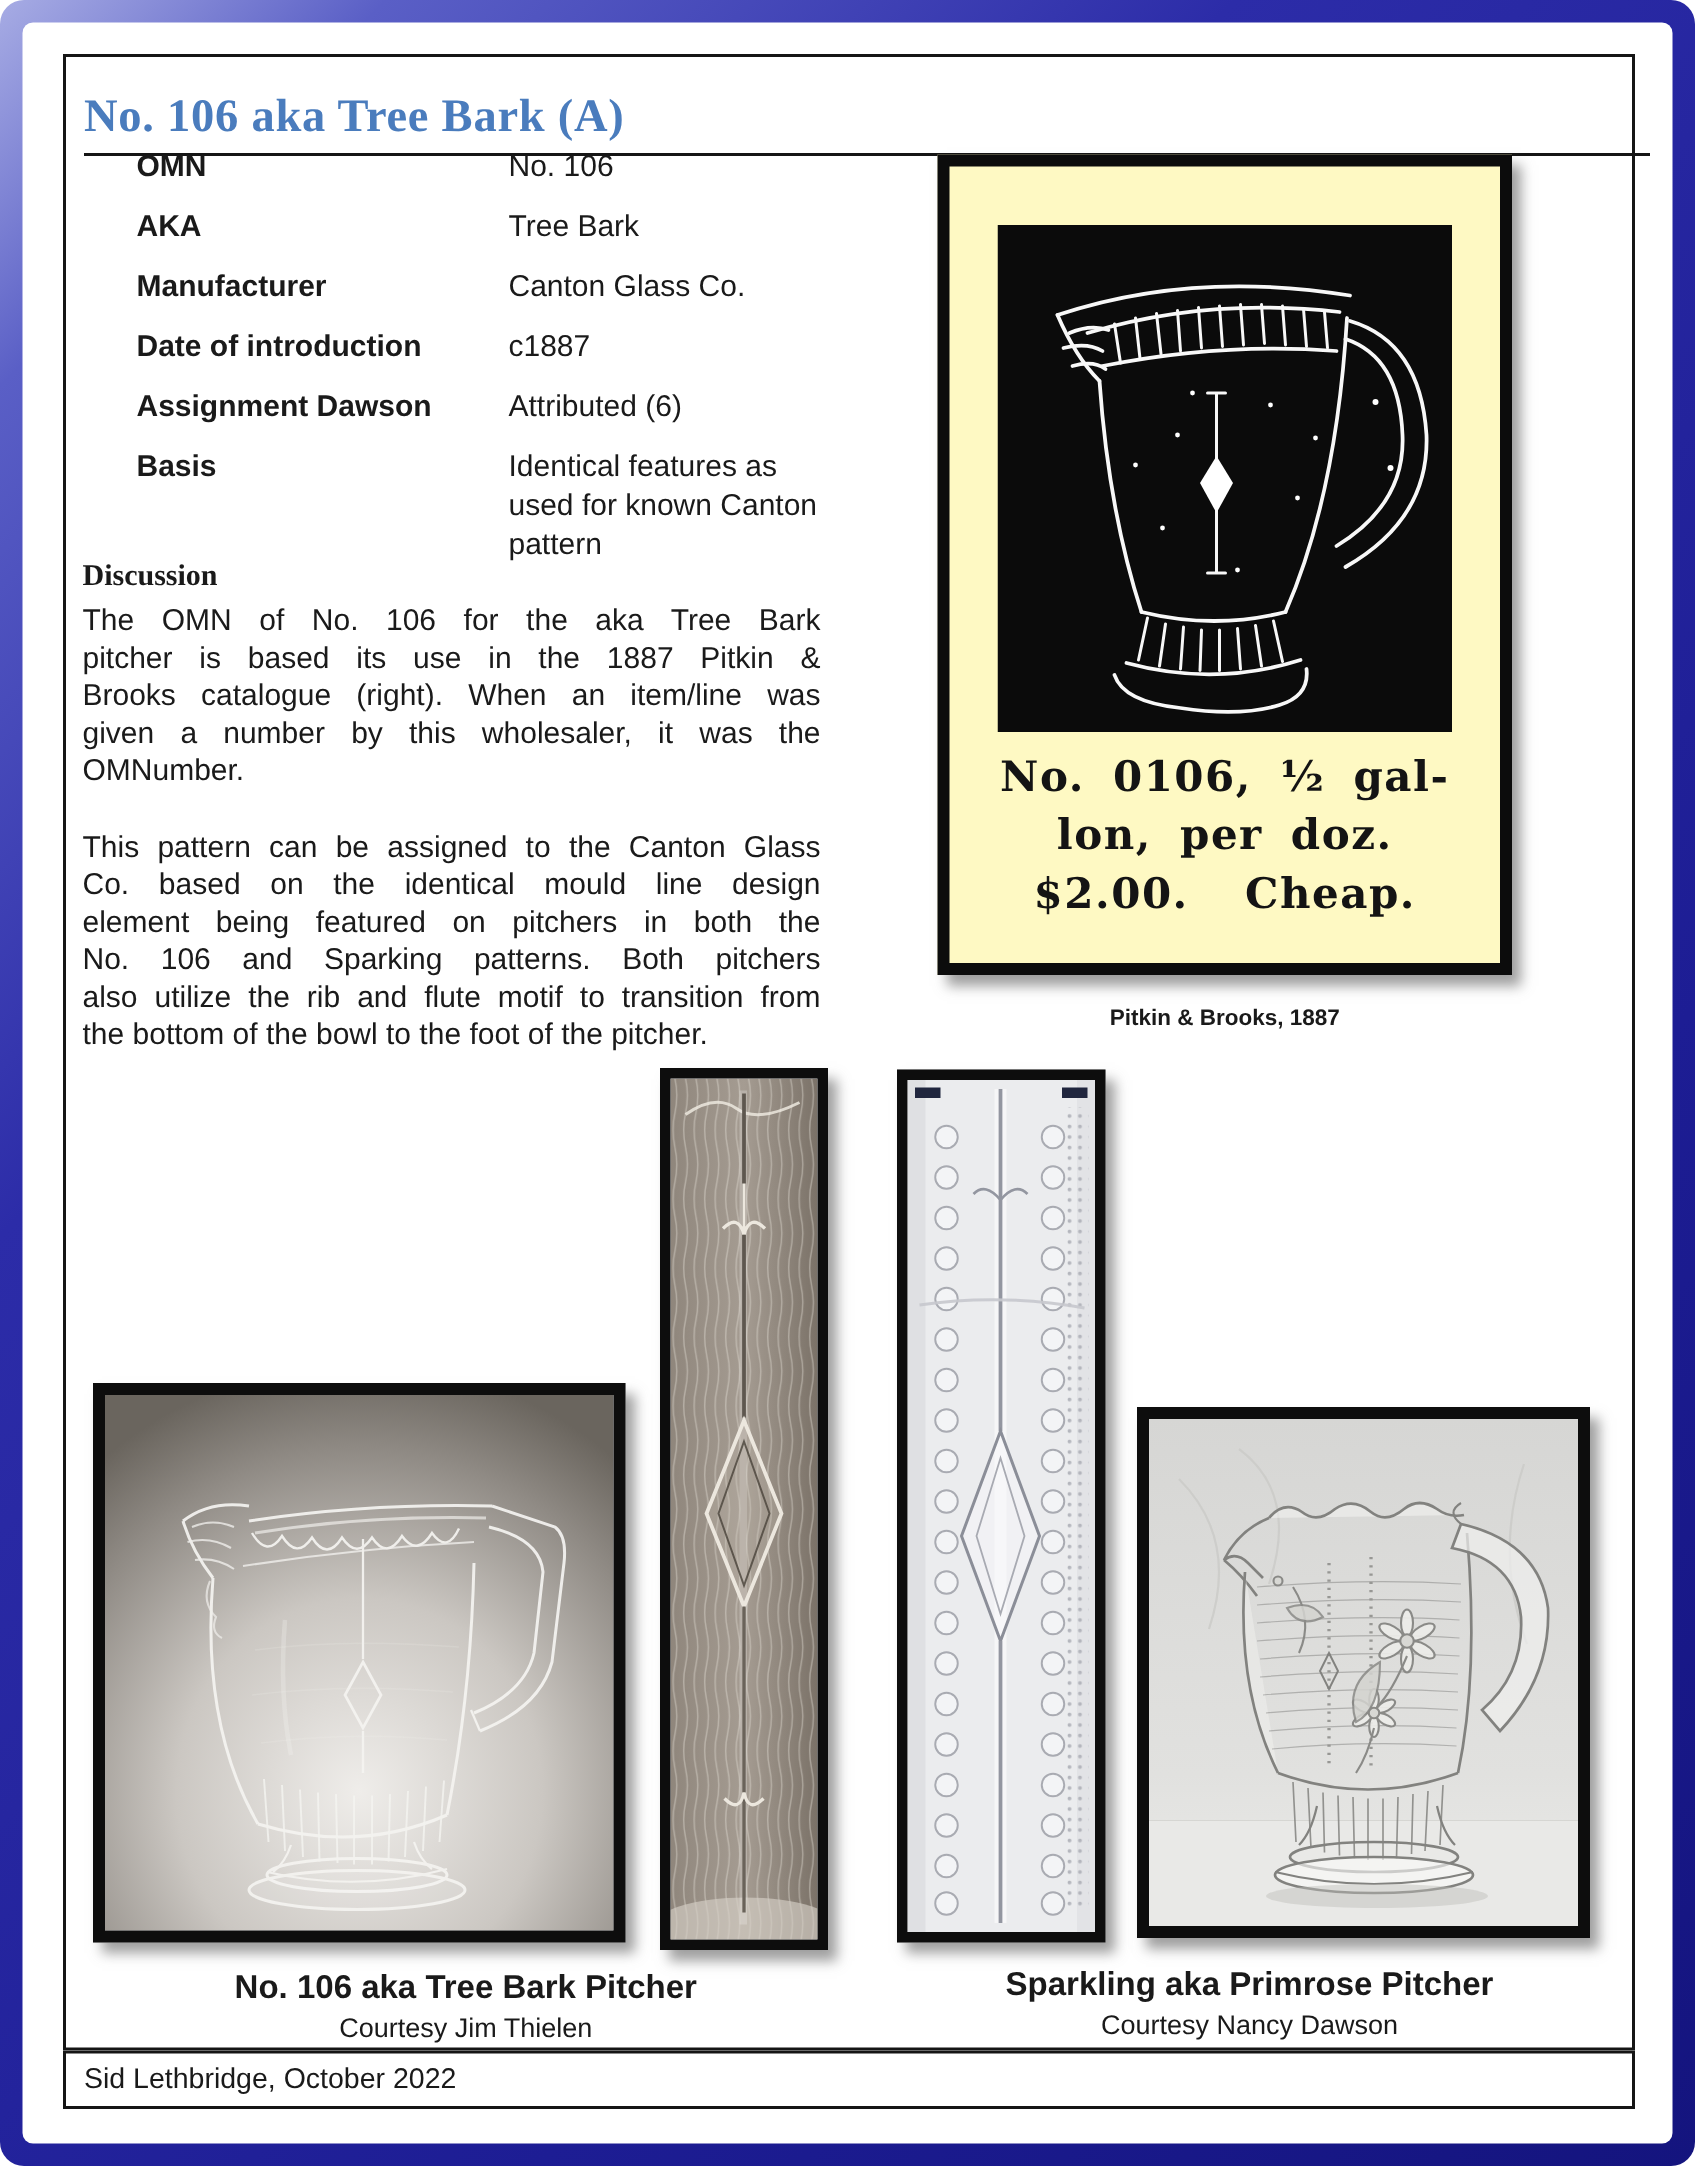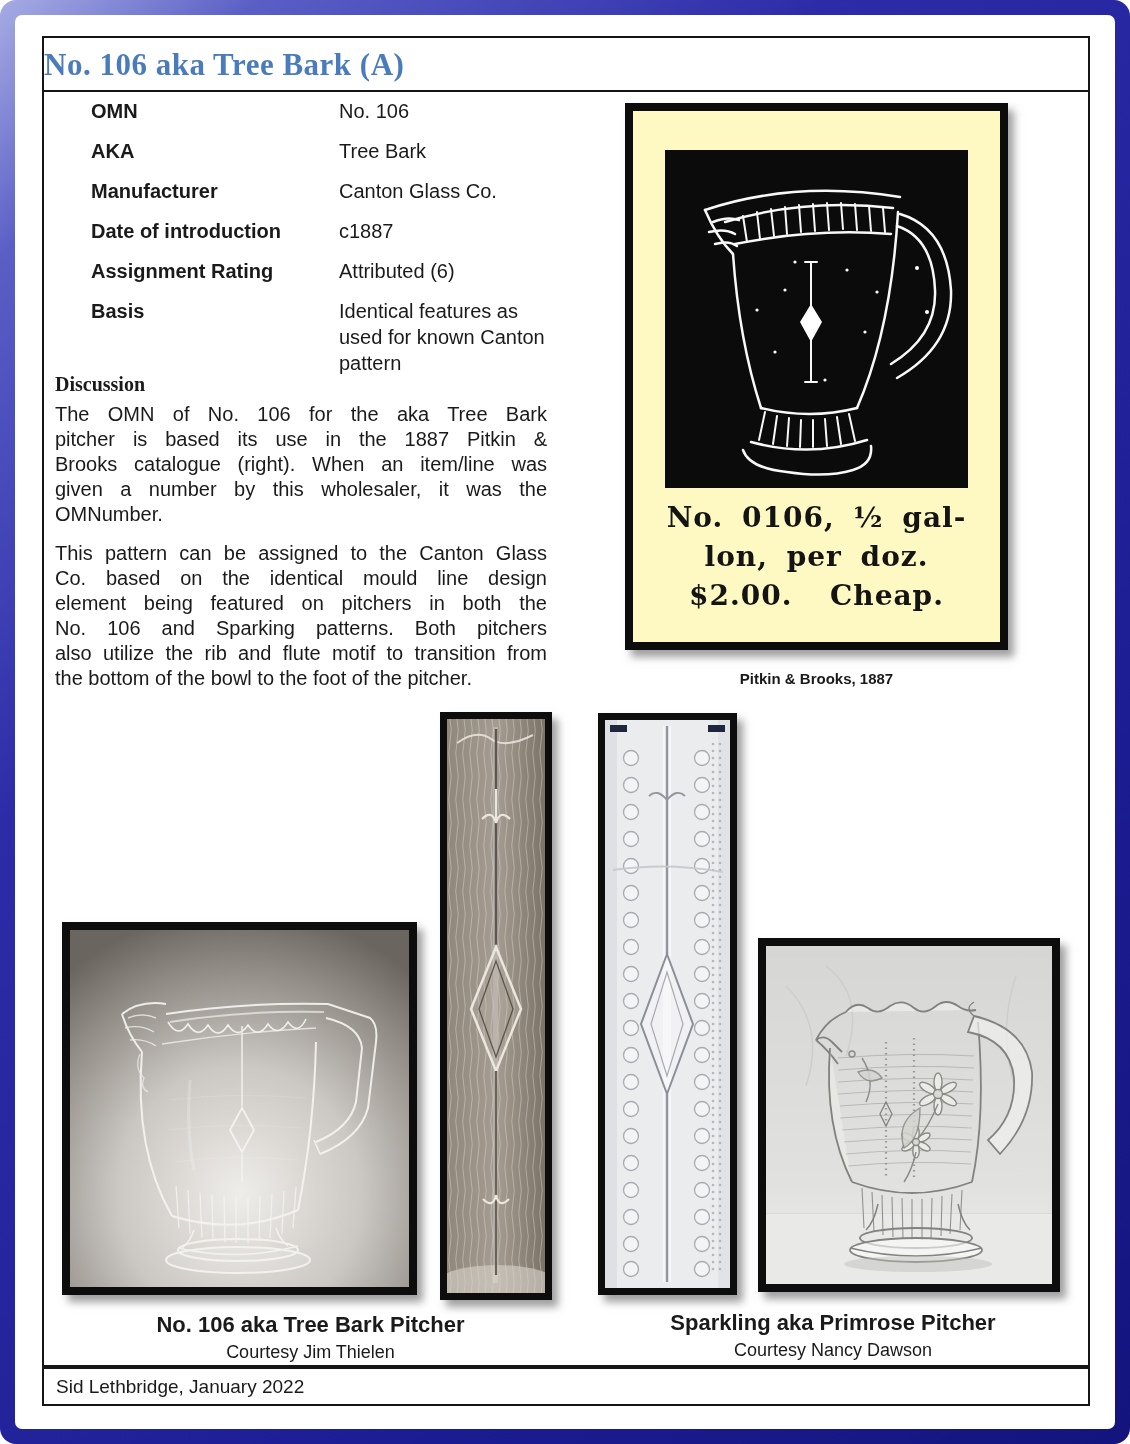--- a/index.html
+++ b/index.html
@@ -10,33 +10,33 @@
   }
   
   .frame-outer{position:absolute;inset:0;border-radius:16px;
     background:linear-gradient(135deg,#a7ace4 0%,#5a5fc6 10%,#2c2ca8 32%,#1d1d94 70%,#14147e 100%);}
   .frame-inner{position:absolute;inset:15px;border-radius:7px;background:#ffffff;}
 
   .main-box{position:absolute;left:42px;top:36px;width:1048px;height:1331px;
     border:2px solid #151515;box-sizing:border-box;background:#fff;}
 
   .title{position:absolute;left:0;top:0;width:100%;height:54px;box-sizing:border-box;
-    border-bottom:2px solid #151515;margin:0;padding:9px 0 0 0;
+    border-bottom:2px solid #151515;margin:12px;padding:9px 0 0 0;
     font-family:"Liberation Serif","DejaVu Serif",serif;font-weight:bold;
     font-size:31px;color:#4a7cbd;letter-spacing:.5px;}
 
   .fields{position:absolute;left:11px;top:60px;width:530px;}
   .field-row{display:flex;margin-bottom:14px;font-size:20px;line-height:26px;}
   .f-label{width:248px;flex:none;font-weight:bold;margin-left:36px;}
   .f-value{width:210px;}
 
   .discussion{position:absolute;left:11px;top:334px;width:492px;}
   .d-head{font-size:20px;font-weight:bold;line-height:24px;margin-bottom:6px;font-family:Liberation Serif, serif;}
   .para{margin:0;}
-  .para2{margin-top:14px;}
+  .para2{margin-top:26px;}
   .jline{font-size:20px;line-height:25px;text-align:justify;text-align-last:justify;}
   .para .jline:last-child{text-align-last:left;}
 
   .catalog{position:absolute;left:581px;top:65px;width:367px;height:531px;margin:0;
     border:8px solid #0c0c0c;background:#fef9c3;box-shadow:6px 7px 8px rgba(95,95,95,.6);}
   .engraving{margin:39px auto 0;width:303px;height:338px;}
   .ad-text{margin-top:10px;text-align:center;font-family:"DejaVu Serif","Liberation Serif",serif;
     font-weight:bold;font-size:28px;line-height:39px;color:#141414;letter-spacing:1px;word-spacing:8px;}
   .catalog-caption{position:absolute;left:581px;top:632px;width:383px;text-align:center;
     font-size:15px;font-weight:bold;}
@@ -82,21 +82,21 @@
       </div>
         <div class="field-row">
         <div class="f-label">Manufacturer</div>
         <div class="f-value">Canton Glass Co.</div>
       </div>
         <div class="field-row">
         <div class="f-label">Date of introduction</div>
         <div class="f-value">c1887</div>
       </div>
         <div class="field-row">
-        <div class="f-label">Assignment Rating</div>
+        <div class="f-label">Assignment Dawson</div>
         <div class="f-value">Attributed (6)</div>
       </div>
         <div class="field-row">
         <div class="f-label">Basis</div>
         <div class="f-value">Identical features as used for known Canton pattern</div>
       </div>
       </div>
 
     <div class="discussion">
       <div class="d-head">Discussion</div>
@@ -366,15 +366,15 @@
       <div class="cap-title">No. 106 aka Tree Bark Pitcher</div>
       <div class="cap-credit">Courtesy Jim Thielen</div>
     </div>
     <div class="caption-block caption-right">
       <div class="cap-title">Sparkling aka Primrose Pitcher</div>
       <div class="cap-credit">Courtesy Nancy Dawson</div>
     </div>
   </section>
 
   <footer class="footer-box">
-    <span>Sid Lethbridge, January 2022</span>
+    <span>Sid Lethbridge, October 2022</span>
   </footer>
 </main>
 
 </body></html>

